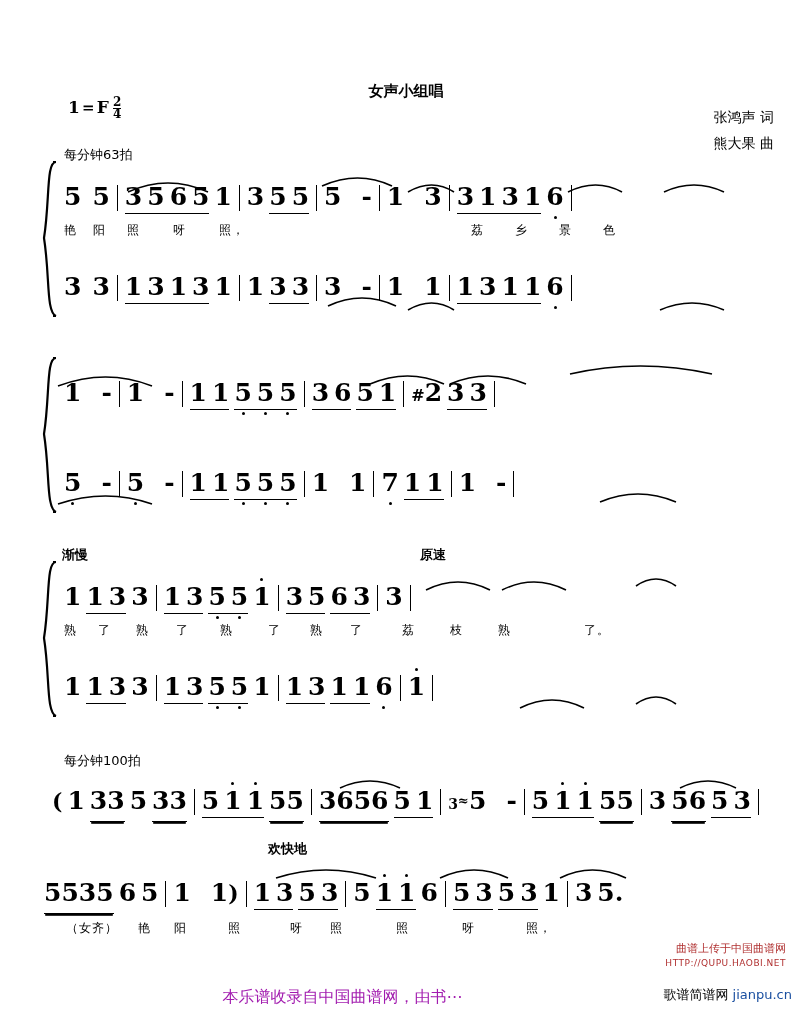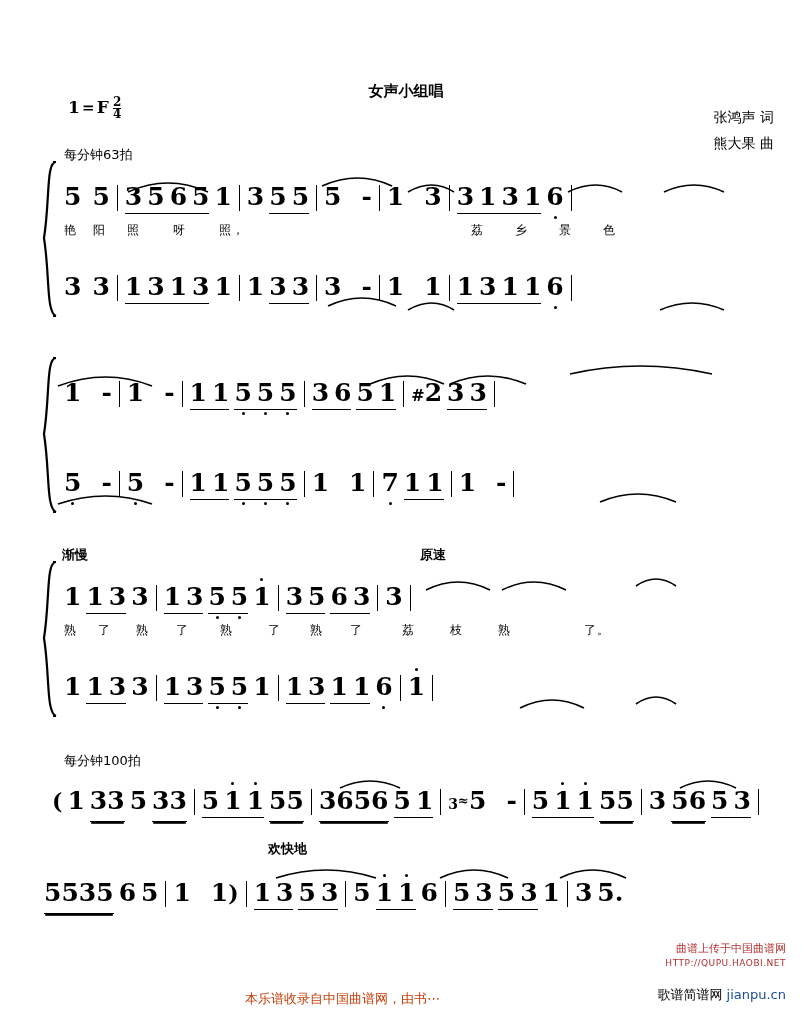--- a/index.html
+++ b/index.html
@@ -167,36 +167,36 @@
     pointer-events: none;
   }
 
   
   .footer-note {
     position: absolute;
     bottom: 8px;
     left: 0;
     width: 685px;
     text-align: center;
-    font-size: 13px;
-    color: #c2410c;
+    font-size: 16px;
+    color: #a21caf;
   }
   .wm1 {
     position: absolute;
     right: 26px;
     bottom: 46px;
     text-align: right;
     font-size: 11px;
     color: #b03030;
     line-height: 14px;
   }
   .wm1 .l2 { font-size: 9px; letter-spacing: 0.5px; }
   .wm2 {
     position: absolute;
-    right: 26px;
+    right: 20px;
     bottom: 12px;
     font-size: 13px;
     color: #000;
   }
   .wm2 .blue { color: #1a4fa0; }
 </style>
 </head>
 <body>
 
 <div class="sheet">
@@ -324,20 +324,23 @@
     <svg class="slurs" width="740" height="110">
       <path d="M236 22 Q286 6 336 22" fill="none" stroke="#000" stroke-width="1.6"></path>
       <path d="M400 22 Q434 6 468 22" fill="none" stroke="#000" stroke-width="1.6"></path>
       <path d="M520 22 Q552 6 586 22" fill="none" stroke="#000" stroke-width="1.6"></path>
     </svg>
 
     <div class="notes" style="top:22px; left:4px;">
       <span class="beam2"><span class="n">5</span><span class="n">5</span><span class="n">3</span><span class="n">5</span></span><span class="sp-s"></span><span class="n">6</span><span class="sp-s"></span><span class="n">5</span><span class="bar"></span><span class="n">1</span><span class="sp-l"></span><span class="n">1</span><span class="n" style="font-size:22px;">)</span><span class="bar"></span><span class="beam1"><span class="n">1</span><span class="sp-s"></span><span class="n">3</span></span><span class="sp-s"></span><span class="beam1"><span class="n">5</span><span class="sp-s"></span><span class="n">3</span></span><span class="bar"></span><span class="n">5</span><span class="sp-s"></span><span class="beam1"><span class="n dotu">1</span><span class="sp-s"></span><span class="n dotu">1</span></span><span class="sp-s"></span><span class="n">6</span><span class="bar"></span><span class="beam1"><span class="n">5</span><span class="sp-s"></span><span class="n">3</span></span><span class="sp-s"></span><span class="beam1"><span class="n">5</span><span class="sp-s"></span><span class="n">3</span></span><span class="sp-s"></span><span class="n">1</span><span class="bar"></span><span class="n">3</span><span class="sp-s"></span><span class="n">5</span><span class="n">.</span>
     </div>
 
+    <div class="lyrics" style="top:64px; left:26px;">
+      <span style="width:72px;">（女齐）</span><span style="width:36px;">艳</span><span style="width:54px;">阳</span><span style="width:62px;">照</span><span style="width:40px;">呀</span><span style="width:66px;">照</span><span style="width:66px;">照</span><span style="width:64px;">呀</span><span style="width:40px;">照，</span>
+    </div>
   </div>
 
   <div class="wm1">
     <div>曲谱上传于中国曲谱网</div>
     <div class="l2">HTTP://QUPU.HAOBI.NET</div>
   </div>
 
   <div class="footer-note">本乐谱收录自中国曲谱网，由书⋯</div>
 
   <div class="wm2">

